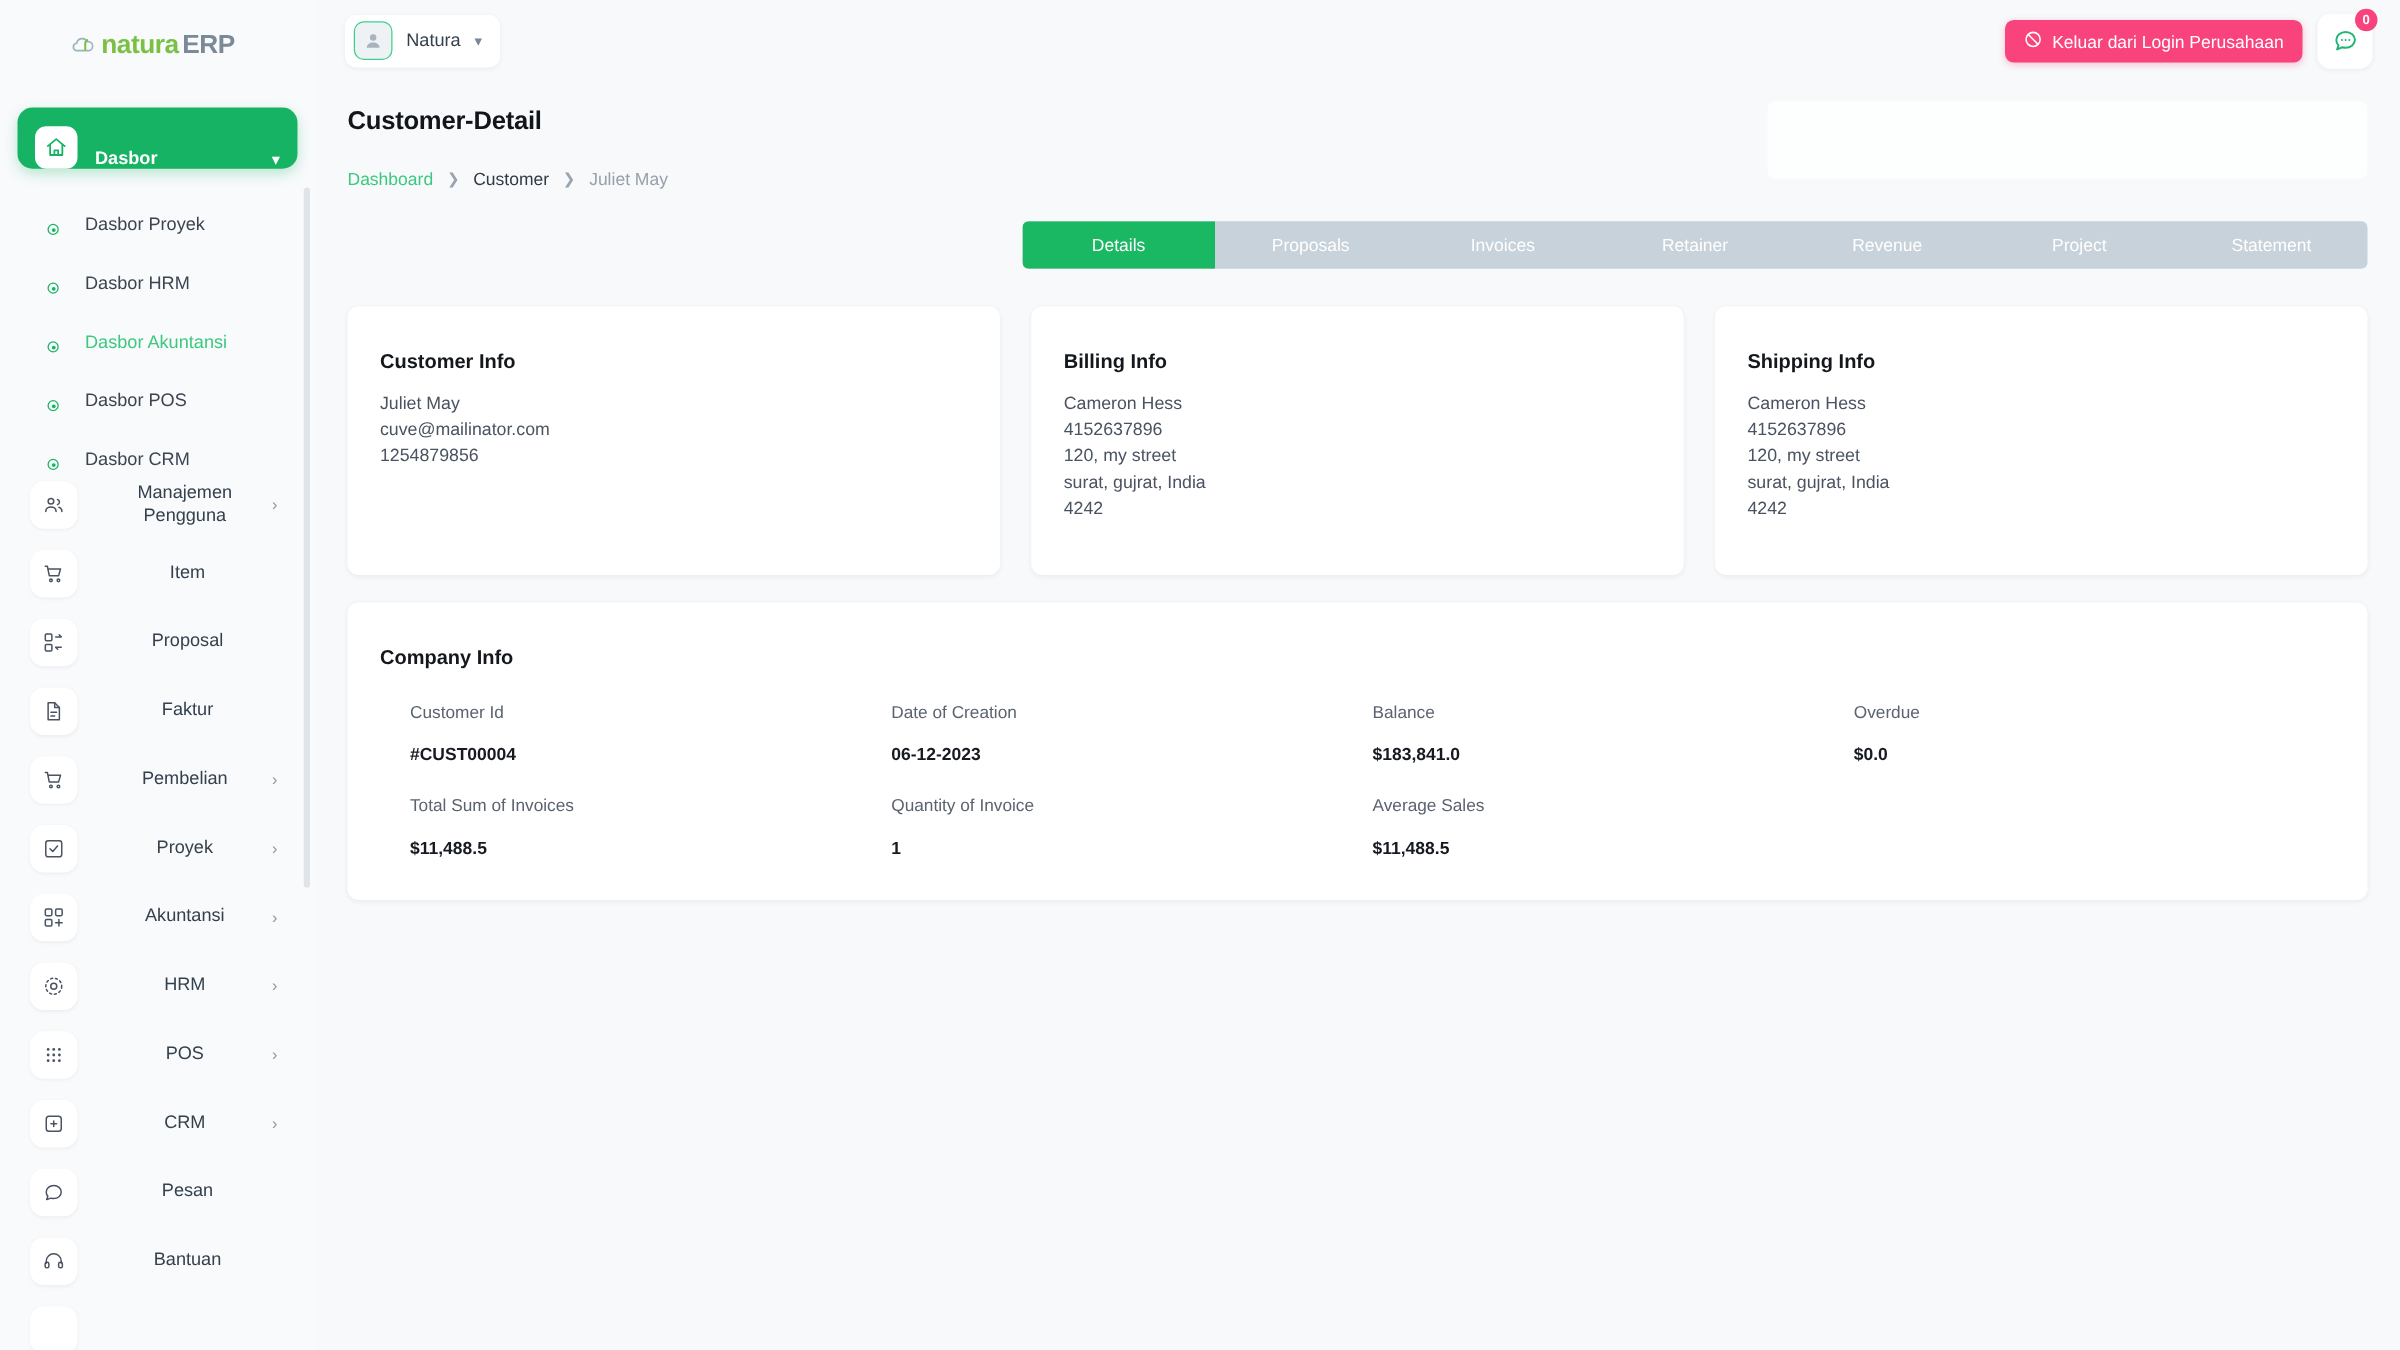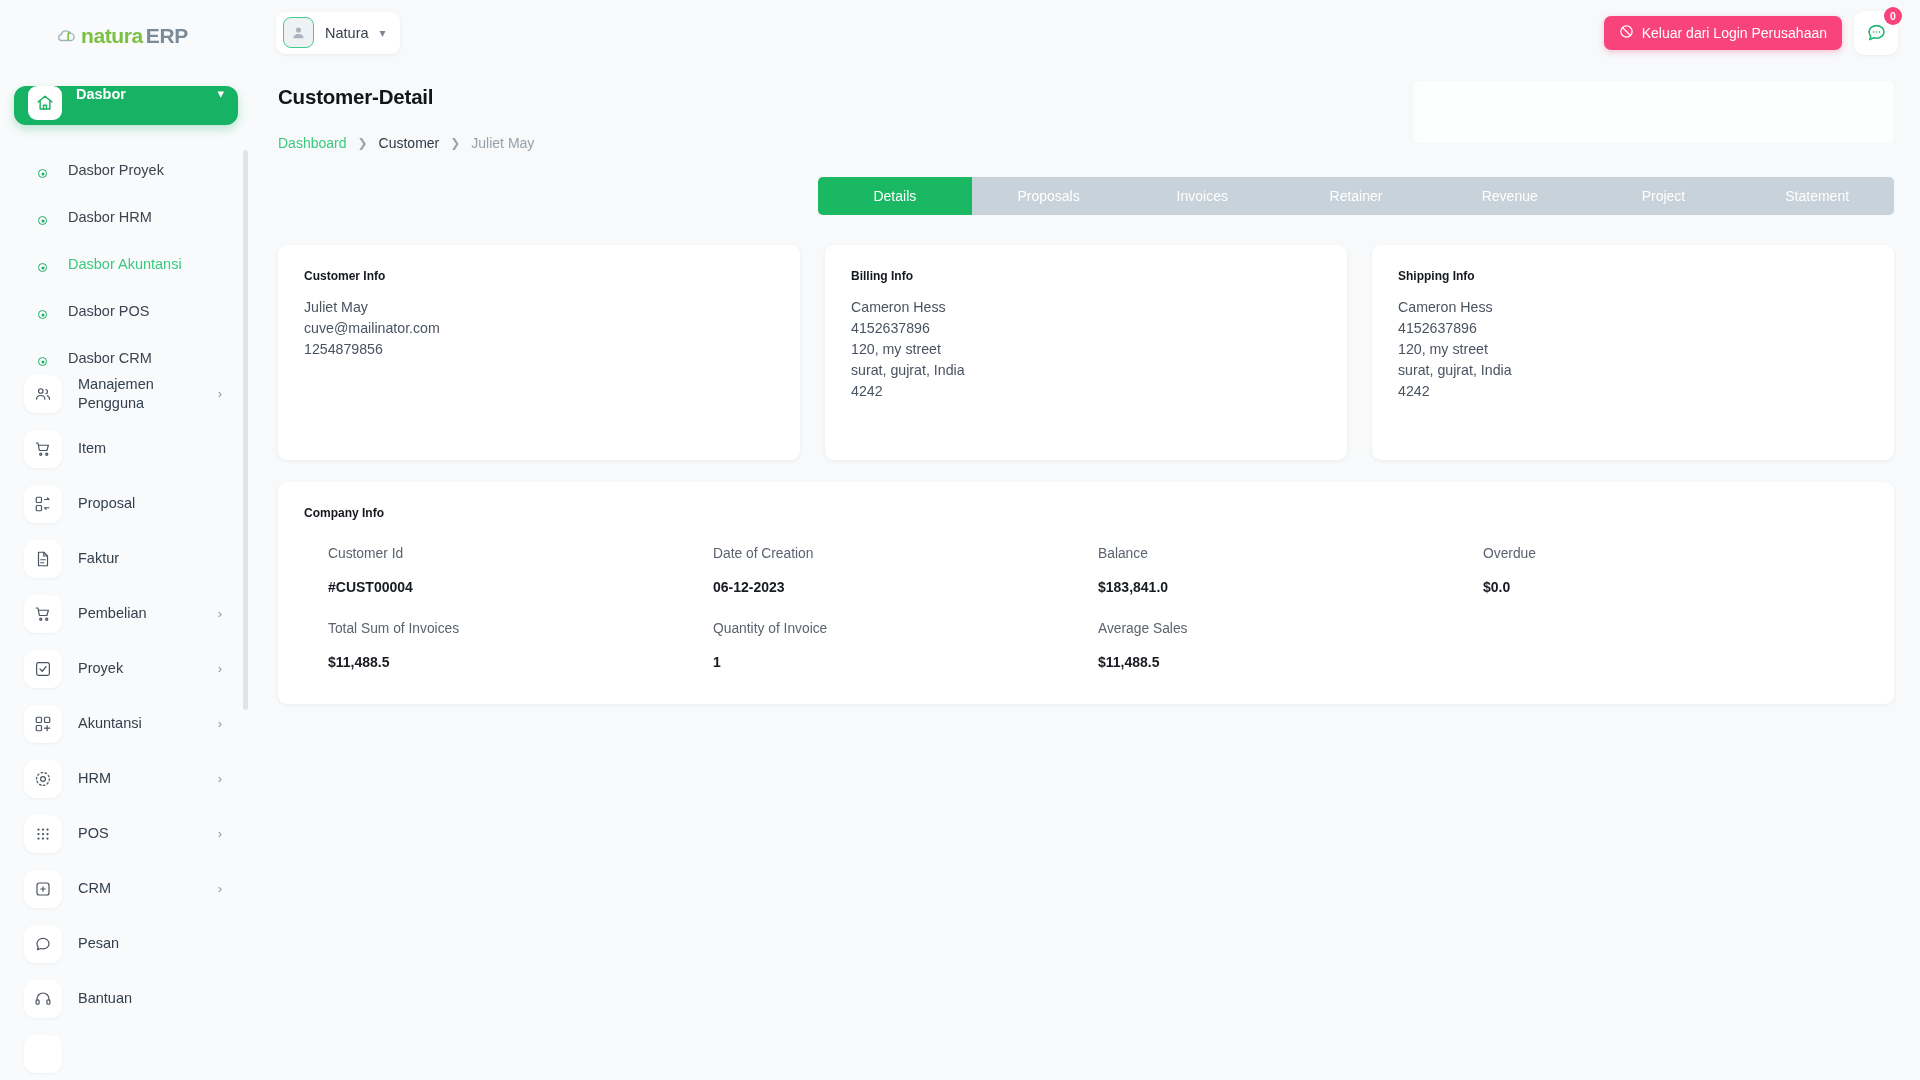--- a/index.html
+++ b/index.html
@@ -22,23 +22,23 @@
     padding-left: 56px;
   }
   .logo { display: flex; align-items: center; gap: 3px; }
   .logo-mark { width: 22px; height: 16px; position: relative; display:block; }
   .logo-text { font-size: 21px; font-weight: 700; letter-spacing: -0.4px; }
   .logo-natura { color: #7ac043; }
   .logo-erp { color: #7b8a99; }
 
   .nav { padding: 0 14px; }
   .nav-active {
-    height: 39px; margin: 14px 0 6px 0;
+    height: 49px; margin: 14px 0 6px 0;
     background: #16b364; border-radius: 12px;
-    display: flex; align-items: flex-start; padding: 0 14px;
+    display: flex; align-items: flex-end; padding: 0 14px;
     box-shadow: 0 4px 10px rgba(22,179,100,.28);
     cursor: pointer;
   }
   .nav-active .ic-box {
     width: 34px; height: 34px; background: #ffffff; border-radius: 9px;
     display: flex; align-items: center; justify-content: center; flex: 0 0 34px;
   }
   .nav-active .nav-label {
     color: #fff; font-size: 14.5px; font-weight: 700; margin-left: 14px; flex: 1;
   }
@@ -58,21 +58,21 @@
     width:3px;height:3px;border-radius:50%;background:#16b364;
     transform:translate(-50%,-50%);
   }
   .subitem .sub-label {
     margin-left: 21px; font-size: 14.5px; color: #3d4451;
   }
   .subitem.sub-active .sub-label { color: #3cc87f; }
 
   .item {
     display: flex; align-items: center; min-height: 55px;
-    padding: 4px 16px 4px 10px; cursor: pointer;
+    padding: 4px 16px 4px 10px; cursor: pointer; text-align: center;
   }
   .item .ic-box {
     width: 38px; height: 38px; background: #fff; border-radius: 11px;
     display: flex; align-items: center; justify-content: center;
     flex: 0 0 38px; box-shadow: 0 1px 3px rgba(24,39,75,.05);
   }
   .item .item-label {
     margin-left: 16px; font-size: 14.5px; color: #35404f; flex: 1;
     line-height: 1.28;
   }
@@ -161,21 +161,21 @@
   }
   .tab.active { background: #1bb863; font-weight: 400; }
 
   .cards-row { display: flex; gap: 25px; margin-top: 30px; }
   .card {
     background: #fff; border-radius: 9px; flex: 1;
     box-shadow: 0 1px 4px rgba(24,39,75,.06);
     padding: 24px 26px 26px 26px; min-height: 215px;
   }
   .card-title {
-    font-size: 12px; font-weight: 700; color: #14181d; margin-bottom: 14px;
+    font-size: 16px; font-weight: 700; color: #14181d; margin-bottom: 14px; margin-top: 12px;
   }
   .card-line { font-size: 14.2px; color: #4a5361; line-height: 21px; }
 
   .wide-card {
     background: #fff; border-radius: 9px; margin-top: 22px;
     box-shadow: 0 1px 4px rgba(24,39,75,.06);
     padding: 24px 26px 34px 26px;
   }
   .info-grid {
     margin-top: 26px; padding-left: 24px;

